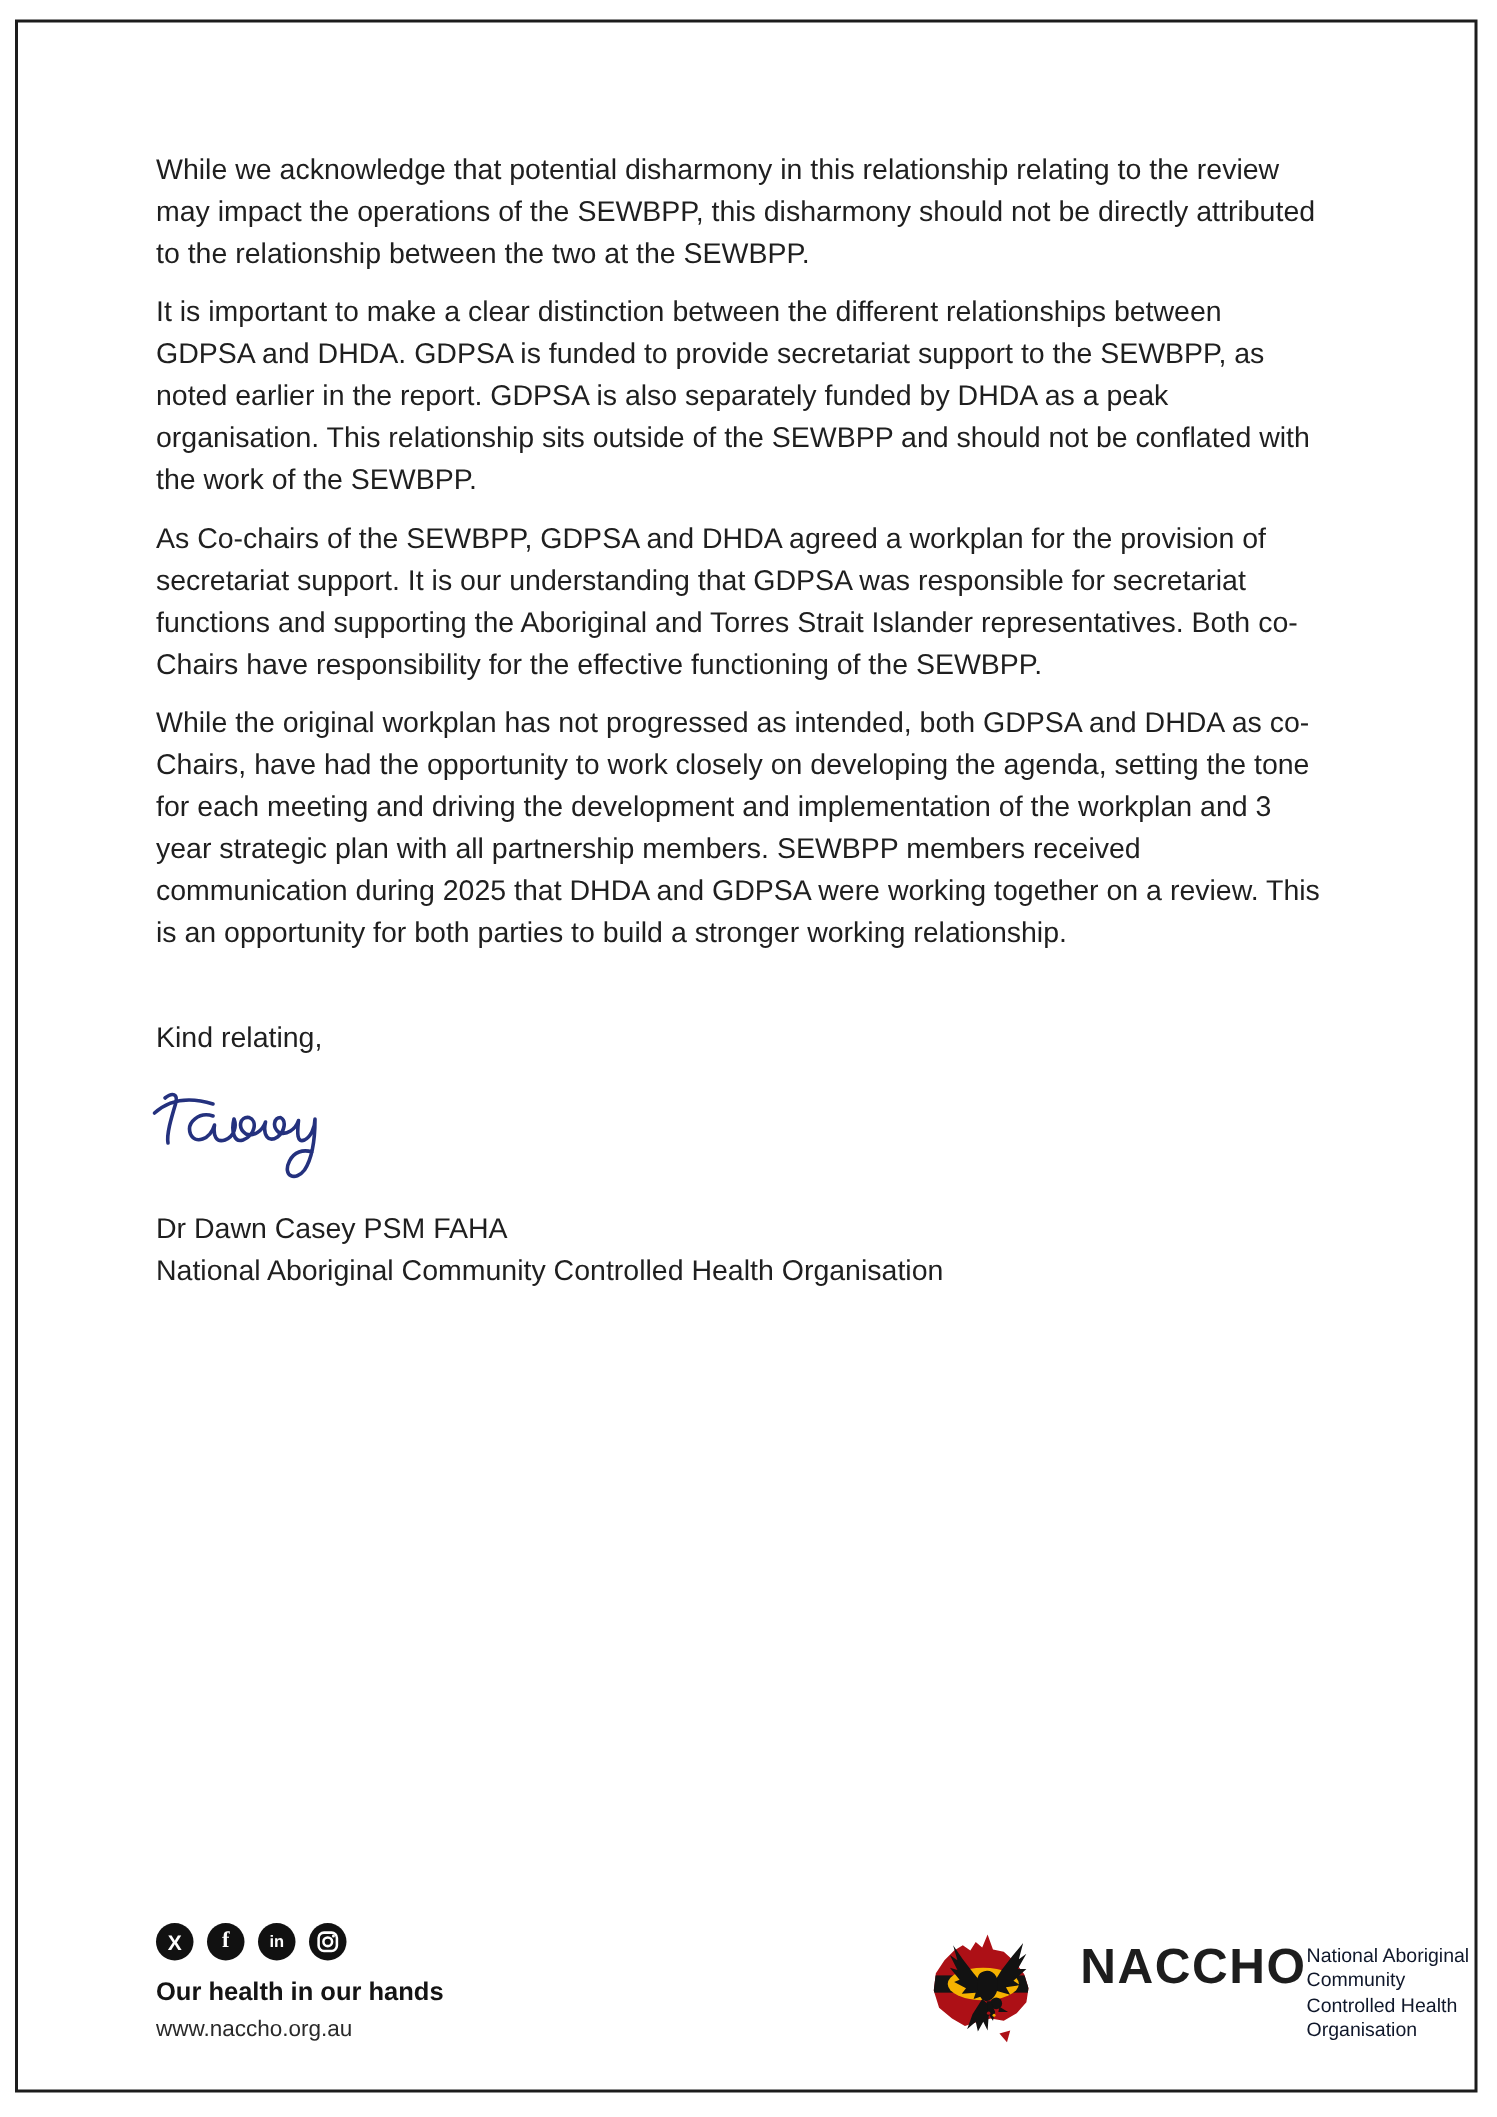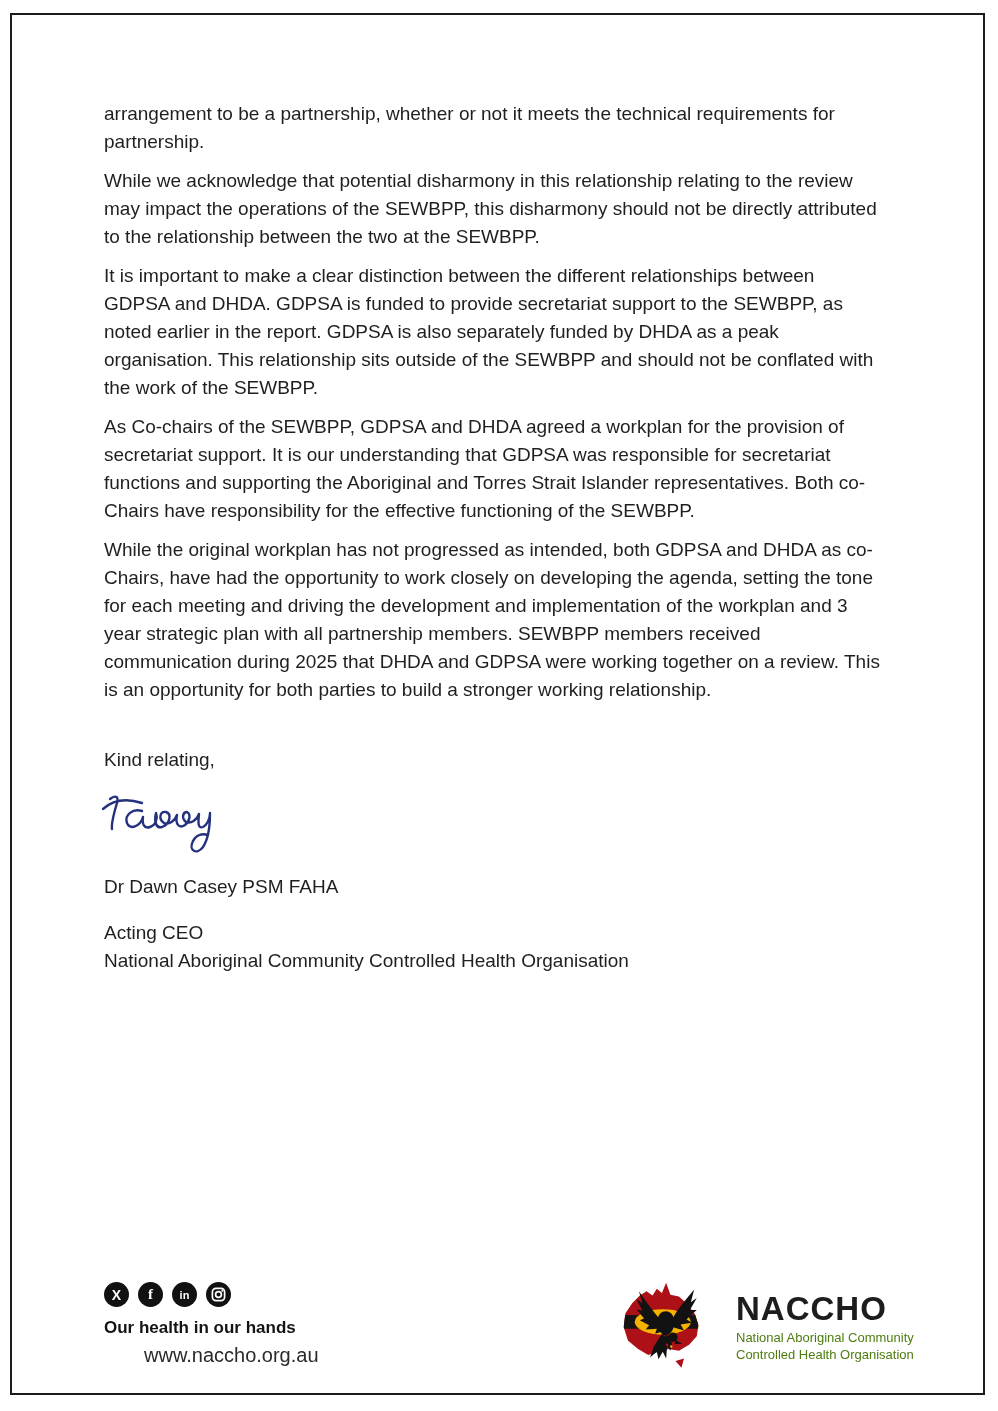--- a/index.html
+++ b/index.html
@@ -29,59 +29,57 @@
   .social-circle {
     width:25px; height:25px; border-radius:50%;
     background:#111111; color:#ffffff;
     display:flex; align-items:center; justify-content:center;
     font-weight:bold; cursor:pointer;
   }
   .glyph-x { font-size:14px; letter-spacing:0; }
   .glyph-f { font-size:15px; font-family:"Liberation Serif", serif; }
   .glyph-in { font-size:11px; }
   .tagline { font-size:17px; font-weight:bold; color:#141414; margin-top:11px; }
-  .website { font-size:20px; color:#2a2a2a; margin-top:6px; cursor:pointer;margin-left:40px; }
+  .website { font-size:15px; color:#2a2a2a; margin-top:6px; cursor:pointer; }
 
   .footer-logo {
     position:absolute; left:616px; top:1277px;
     display:flex; align-items:center; gap:18px;
   }
-  .logo-text { display:flex; flex-direction:column; }
+  .logo-text { display:flex; flex-direction:row; }
   .logo-acronym {
     font-size:33px; font-weight:bold; color:#1d1d1d; letter-spacing:1px;
     line-height:36px;
   }
-  .logo-sub { font-size:13px; color:#4d7c0f; line-height:16.5px; margin-top:3px; }
+  .logo-sub { font-size:13px; color:#0f172a; line-height:16.5px; margin-top:3px; }
 </style>
 </head>
 <body>
 
 <div class="page-border"></div>
 
 <div class="content">
-  <p class="para">arrangement to be a partnership, whether or not it meets the technical requirements for partnership.</p>
   <p class="para">While we acknowledge that potential disharmony in this relationship relating to the review may impact the operations of the SEWBPP, this disharmony should not be directly attributed to the relationship between the two at the SEWBPP.</p>
   <p class="para">It is important to make a clear distinction between the different relationships between GDPSA and DHDA. GDPSA is funded to provide secretariat support to the SEWBPP, as noted earlier in the report. GDPSA is also separately funded by DHDA as a peak organisation. This relationship sits outside of the SEWBPP and should not be conflated with the work of the SEWBPP.</p>
   <p class="para">As Co-chairs of the SEWBPP, GDPSA and DHDA agreed a workplan for the provision of secretariat support. It is our understanding that GDPSA was responsible for secretariat functions and supporting the Aboriginal and Torres Strait Islander representatives. Both co-Chairs have responsibility for the effective functioning of the SEWBPP.</p>
   <p class="para">While the original workplan has not progressed as intended, both GDPSA and DHDA as co-Chairs, have had the opportunity to work closely on developing the agenda, setting the tone for each meeting and driving the development and implementation of the workplan and 3 year strategic plan with all partnership members. SEWBPP members received communication during 2025 that DHDA and GDPSA were working together on a review. This is an opportunity for both parties to build a stronger working relationship.</p>
 
   <p class="para closing">Kind relating,</p>
 
   <div class="signature-wrap">
     <svg width="130" height="82" viewBox="0 0 130 82">
       <g fill="none" stroke="#24317e" stroke-width="2.4" stroke-linecap="round" stroke-linejoin="round">
         <path d="M10,14 C15,10 19,11 17,18 C14,28 11,38 12,44"></path>
         <path d="M3,24 C13,15 26,13 42,18"></path>
         <path d="M42,26 C33,23 24,30 27,38 C30,45 40,42 43,32 C42,39 44,44 50,42 C56,40 58,33 56,28 C54,36 56,44 62,42 C70,39 72,29 66,27 C60,26 58,34 64,38 C69,40 75,36 77,30 C75,39 79,44 85,40 C90,36 91,29 87,27 C83,27 81,33 86,37 C91,39 97,35 99,29 C98,38 98,44 103,42 C107,40 110,34 110,28 C110,40 109,53 103,62 C97,70 88,66 93,56 C96,50 102,48 108,50"></path>
       </g>
     </svg>
   </div>
 
   <p class="sig-name">Dr Dawn Casey PSM FAHA</p>
-  <p class="sig-title">Acting CEO</p>
   <p class="sig-org">National Aboriginal Community Controlled Health Organisation</p>
 </div>
 
 <div class="footer-left">
   <div class="social-row">
     <div class="social-circle">
       <span class="glyph-x">X</span>
     </div>
     <div class="social-circle">
       <span class="glyph-f">f</span>

